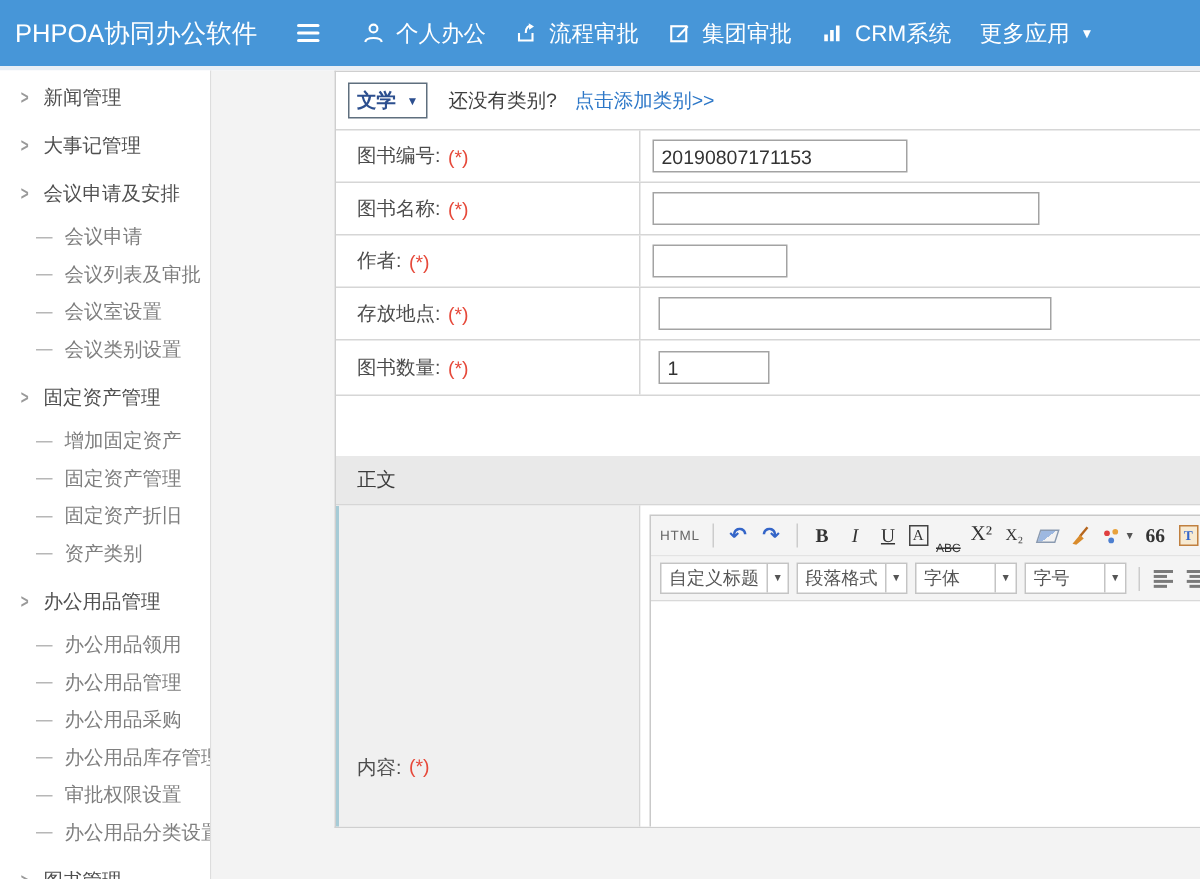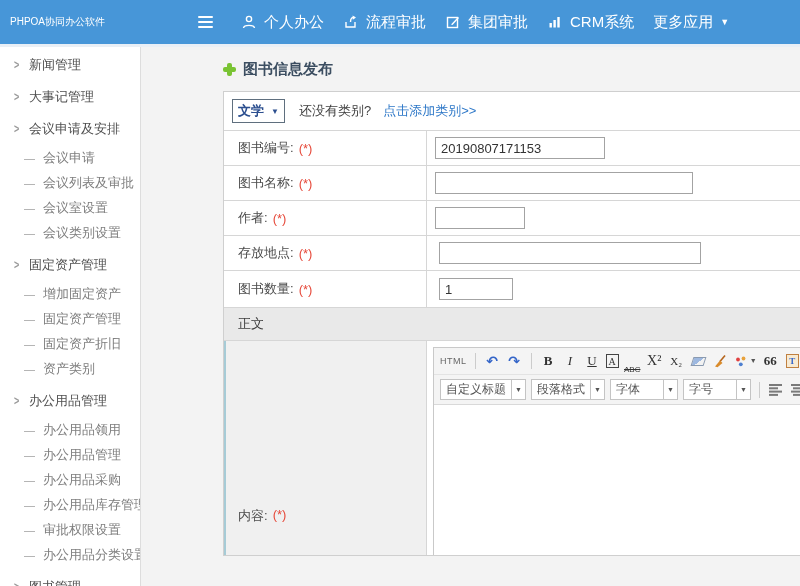--- a/index.html
+++ b/index.html
@@ -1,21 +1,21 @@
 <!DOCTYPE html>
 <html><head>
 <meta charset="utf-8">
 <style>
   * { margin:0; padding:0; box-sizing:border-box; }
   html,body { width:800px; height:586px; overflow:hidden; background:#fff;
     font-family:"Liberation Sans","DejaVu Sans",sans-serif; }
 
   
   .header { height:44px; background:#4796d8; display:flex; align-items:center; color:#fff; }
-  .app-title { font-size:10px; padding-left:10px; width:150px; white-space:nowrap; }
+  .app-title { font-size:17px; padding-left:10px; width:150px; white-space:nowrap; }
   .burger { margin-left:48px; cursor:pointer; }
   .burger i { display:block; width:15px; height:2px; background:#fff; margin:3px 0; border-radius:1px; }
   .nav { display:flex; align-items:center; margin-left:28px; gap:19px; font-size:15px; }
   .nav-item { display:flex; align-items:center; gap:7px; cursor:pointer; white-space:nowrap; }
   .nav-item svg { display:block; }
   .caret { font-size:9px; line-height:1; }
 
   .sub-strip { height:3px; background:#e9eff6; }
 
   
@@ -49,21 +49,21 @@
     font-family:"Liberation Sans","DejaVu Sans",sans-serif; background:#fff; }
   .w-code{width:170px}.w-name{width:258px}.w-author{width:90px}.w-pub{width:258px}.w-loc{width:262px}.w-qty{width:74px}
   .sel { display:inline-flex; align-items:center; gap:7px; border:1px solid #5f6f7e; background:#fff;
     padding:2px 5px; color:#2c4f8f; font-weight:bold; cursor:pointer; }
   .sel .caret2 { font-size:8px; color:#2c4f8f; }
   .hint-plain { color:#3f3f3f; }
   .hint-link { color:#2e78c8; cursor:pointer; }
   .qty-hint { color:#555; }
 
   .section-bar { height:33px; background:#e9e9e9; border-bottom:1px solid #d6d6d6; display:flex;
-    align-items:center; padding-left:14px; color:#3d3d3d; font-size:13px; }
+    align-items:center; padding-left:14px; color:#3d3d3d; font-size:13px;margin-top:40px; }
 
   
   .editor-row { display:flex; height:214px; }
   .editor-label { width:203px; flex-shrink:0; background:#f0f0f0; border-right:1px solid #d6d6d6;
     box-shadow:inset 2px 0 0 #a6cbd6; padding:166px 0 0 14px; }
   .editor-label .inner { display:flex; gap:5px; }
   .editor-cell { flex:1; background:#fff; padding:6px; overflow:hidden; }
   .editor-box { border:1px solid #c9c9c9; height:360px; display:flex; flex-direction:column; min-width:540px; }
   .tb { background:#f4f4f4; display:flex; align-items:center; padding:0 6px; gap:5px; white-space:nowrap; overflow:hidden; flex-shrink:0; }
   .tb1 { height:27px; border-bottom:1px solid #e3e3e3; }
@@ -227,24 +227,20 @@
         <span class="dash">—</span>
         <span>办公用品分类设置</span>
       </div>
     <div class="s1 gap">
         <span class="arr">&gt;</span>
         <span>图书管理</span>
       </div>
   </div>
 
   <div class="content">
-    <div class="page-head">
-      <span class="plus-icon"></span>
-      <span class="page-title">图书信息发布</span>
-    </div>
 
     <div class="form-table">
 
       <div class="frow h39">
         <div class="ffield">
           <span class="sel">
             <span>文学</span>
             <span class="caret2">▼</span>
           </span>
           <span class="hint-plain" style="margin-left:-2px">还没有类别?</span>

